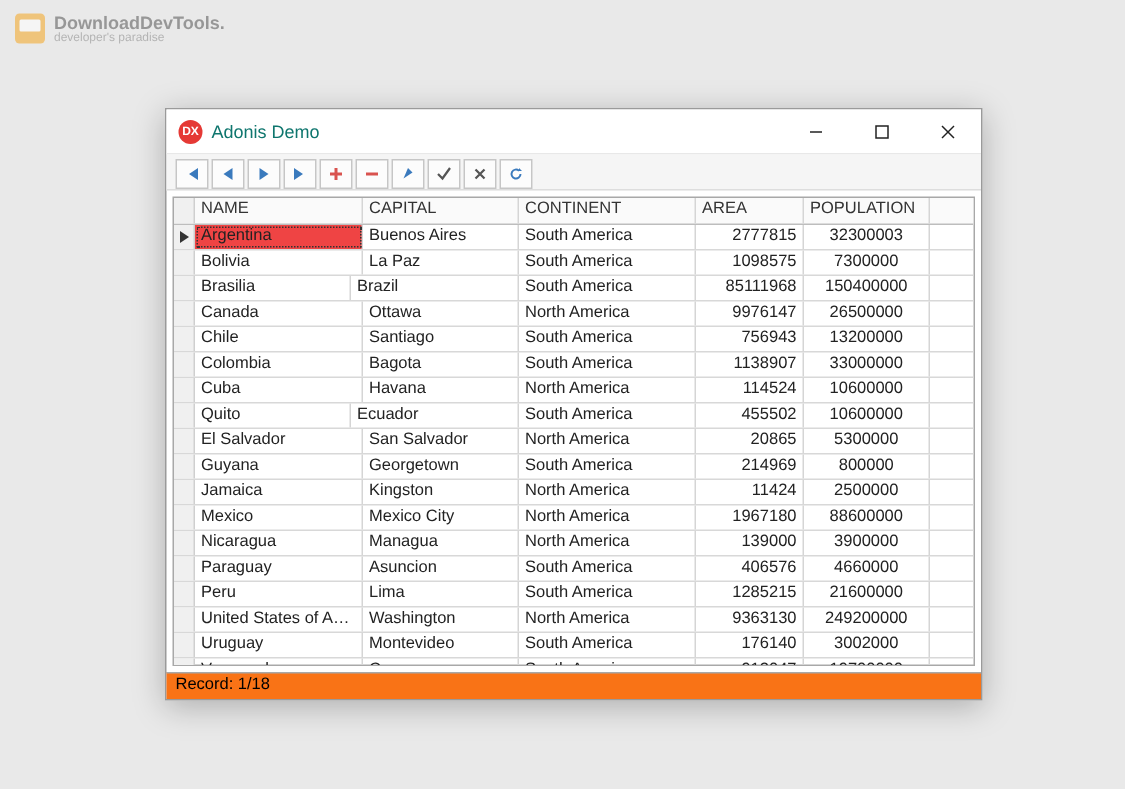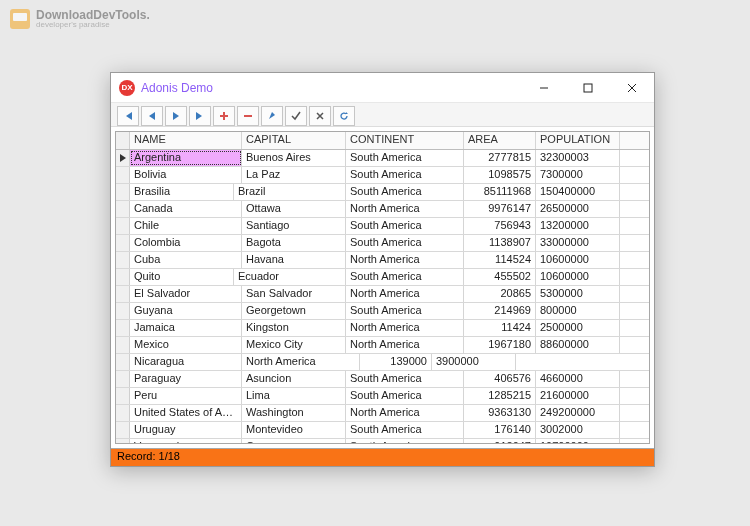--- a/index.html
+++ b/index.html
@@ -8,40 +8,40 @@
 
   .watermark { position:absolute; top:8px; left:10px; display:flex; align-items:flex-end; gap:6px; opacity:0.55; }
   .watermark .wicon { width:20px; height:20px; background:#f5a623; border-radius:3px; position:relative; }
   .watermark .wicon::before { content:""; position:absolute; left:3px; top:4px; width:14px; height:8px; background:#fff; border-radius:1px; }
   .watermark .wtext { font-weight:bold; color:#555; font-size:12px; }
   .watermark .wsub { font-size:8px; color:#888; margin-top:-2px; display:block; }
 
   .win { position:absolute; left:110px; top:72px; width:545px; height:395px; background:#fff; border:1px solid #9a9a9a; box-shadow:0 4px 20px rgba(0,0,0,0.25); }
   .titlebar { height:30px; background:#fff; border-bottom:1px solid #e8e8e8; display:flex; align-items:center; padding:0 0 0 8px; }
   .titlebar .appicon { width:16px; height:16px; border-radius:50%; background:#e53935; display:flex; align-items:center; justify-content:center; color:#fff; font-size:8px; font-weight:bold; margin-right:6px; }
-  .titlebar .title { flex:1; font-size:12px; color:#8b5cf6; }
+  .titlebar .title { flex:1; font-size:12px; color:#0f766e; }
   .titlebar .ctrls { display:flex; }
   .titlebar .ctrls .ctl { width:44px; height:30px; display:flex; align-items:center; justify-content:center; }
   .ctl svg { stroke:#222; stroke-width:1; fill:none; }
 
   .toolbar { height:24px; padding:3px 6px; display:flex; gap:2px; background:#f5f5f5; border-bottom:1px solid #ddd; }
   .toolbar .tb { width:22px; height:20px; border:1px solid #c6c6c6; background:#fcfcfc; display:flex; align-items:center; justify-content:center; }
 
   .gridwrap { position:absolute; top:58px; left:4px; right:4px; bottom:22px; border:1px solid #a8a8a8; overflow:hidden; }
   .header-row { display:flex; height:18px; background:#fafafa; font-size:11px; color:#333; border-bottom:1px solid #bdbdbd; }
   .header-row .ind { width:14px; border-right:1px solid #cfcfcf; background:#f0f0f0; }
   .header-row .h, .row .c { border-right:1px solid #d5d5d5; padding:1px 4px; white-space:nowrap; overflow:hidden; text-overflow:ellipsis; }
   .h1{width:112px;} .h2{width:104px;} .h3{width:118px;} .h4{width:72px; text-align:left;} .h5{width:84px;}
   .header-row .h4, .header-row .h5 { flex:none; }
-  .c1{width:112px;} .c2{width:104px;} .c3{width:118px;} .c4{width:72px; text-align:right;} .c5{width:84px; text-align:left;}
+  .c1{width:112px;} .c2{width:104px;} .c3{width:118px;} .c4{width:72px; text-align:right;} .c5{width:84px; text-align:center;}
 
   .rows { overflow-y:scroll; height:calc(100% - 18px); }
   .row { display:flex; height:17px; font-size:11px; color:#222; border-bottom:1px solid #d8d8d8; }
   .row .ind { width:14px; border-right:1px solid #cfcfcf; background:#f0f0f0; display:flex; align-items:center; justify-content:center; }
-  .row.sel .c1 { background:#f0abfc; outline:1px dotted #333; outline-offset:-2px; }
+  .row.sel .c1 { background:#ef4444; outline:1px dotted #333; outline-offset:-2px; }
 
   .statusbar { position:absolute; bottom:0; left:0; right:0; height:18px; border-top:1px solid #a8a8a8; padding:1px 6px; font-size:11px; background:#f97316; }
 
   
   .rows::-webkit-scrollbar { width:16px; }
   .rows::-webkit-scrollbar-track { background:#f0f0f0; }
   .rows::-webkit-scrollbar-thumb { background:#c4c4c4; border:2px solid #f0f0f0; }
 </style>
 </head>
 <body>
@@ -238,20 +238,21 @@
           <div class="ind"></div>
           <div class="c c1">Mexico</div>
           <div class="c c2">Mexico City</div>
           <div class="c c3">North America</div>
           <div class="c c4">1967180</div>
           <div class="c c5">88600000</div>
         </div>
         <div class="row">
           <div class="ind"></div>
           <div class="c c1">Nicaragua</div>
+          <div class="c c2">Managua</div>
           <div class="c c3">North America</div>
           <div class="c c4">139000</div>
           <div class="c c5">3900000</div>
         </div>
         <div class="row">
           <div class="ind"></div>
           <div class="c c1">Paraguay</div>
           <div class="c c2">Asuncion</div>
           <div class="c c3">South America</div>
           <div class="c c4">406576</div>

